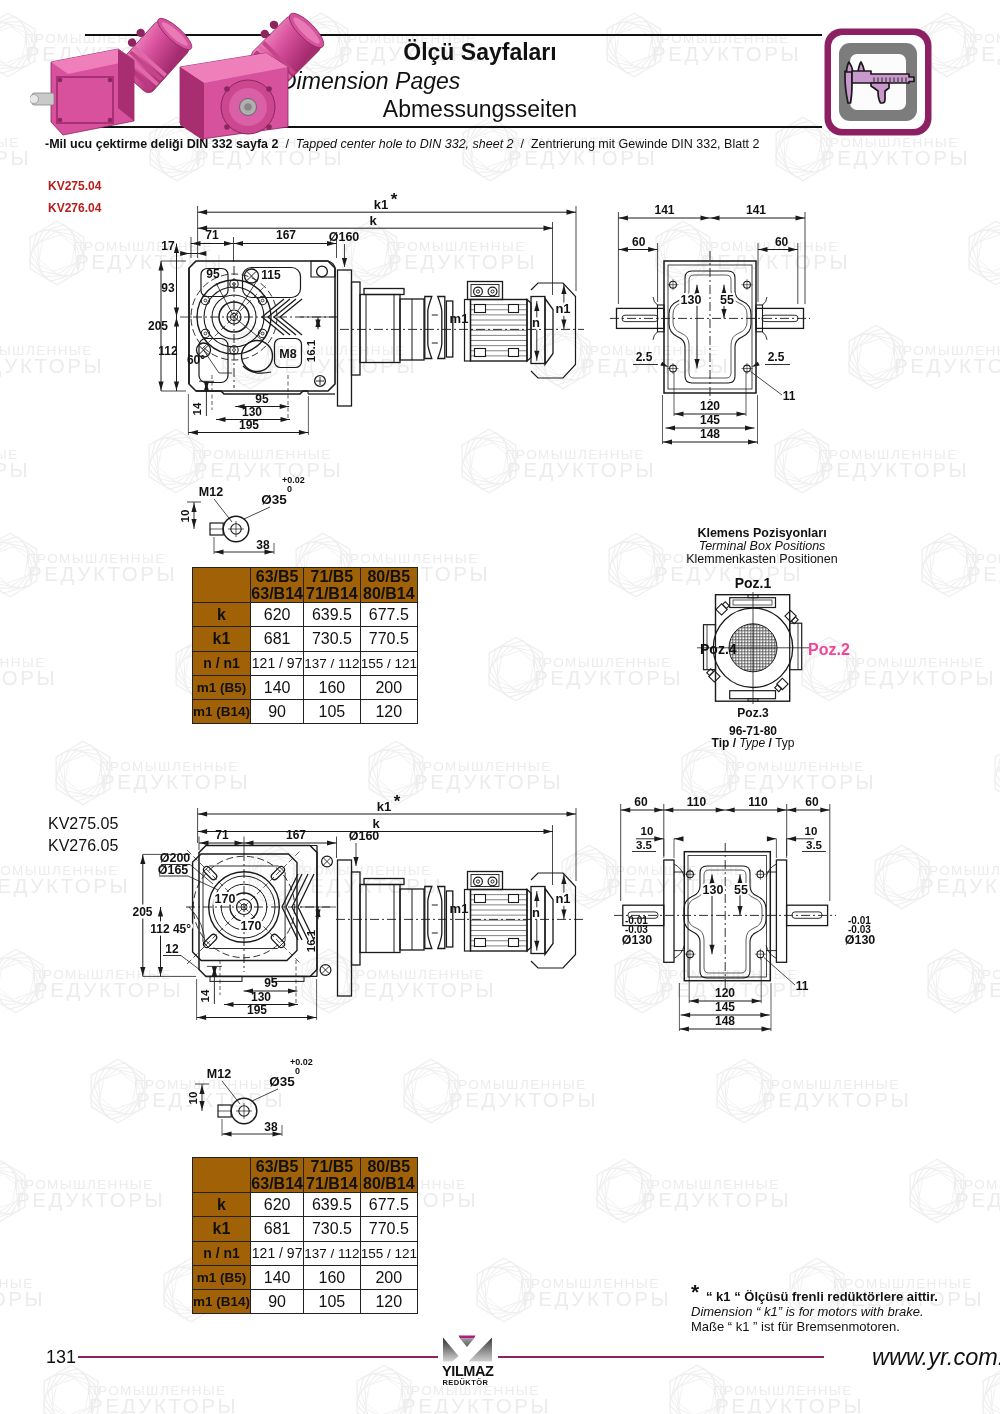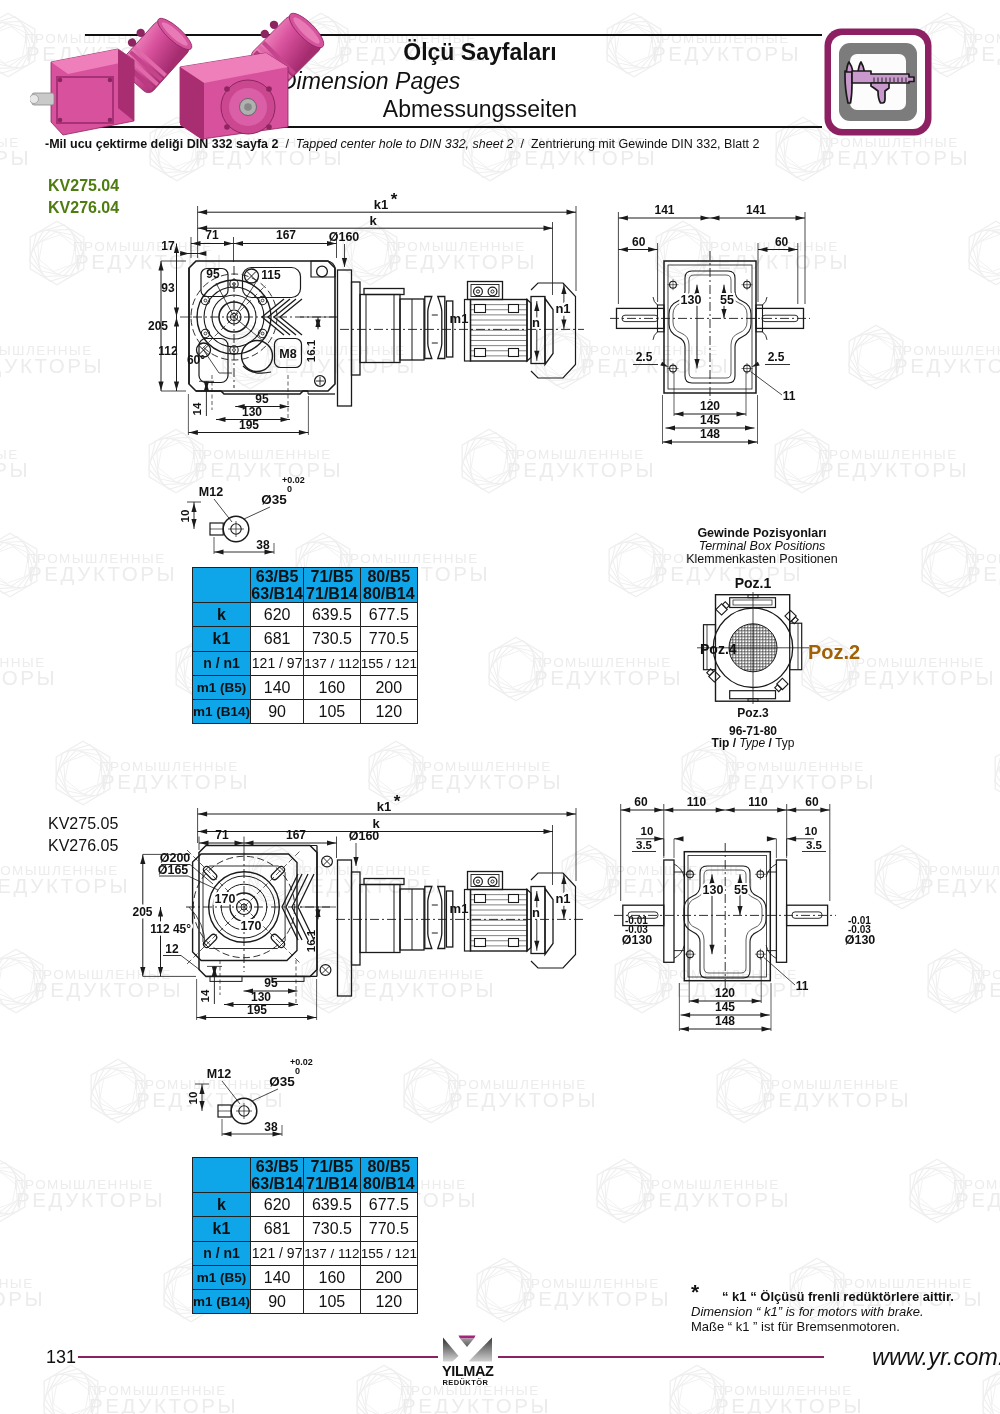--- a/index.html
+++ b/index.html
@@ -1,19 +1,19 @@
 <!DOCTYPE html>
 <html><head><meta charset="utf-8">
 <style>
 html,body{margin:0;padding:0;background:#fff;}
 #page{position:relative;width:1000px;height:1414px;background:#fff;overflow:hidden;font-family:"Liberation Sans",sans-serif;}
 .abs{position:absolute;}
 table.dims{border-collapse:collapse;font-family:"Liberation Sans",sans-serif;font-size:16px;color:#111;line-height:17px;}
 table.dims td{border:1.5px solid #222;text-align:center;vertical-align:middle;padding:0;white-space:nowrap;overflow:hidden;}
-table.dims td.hd{background:#0ea5e9;font-weight:bold;}
+table.dims td.hd{background:#a16207;font-weight:bold;}
 table.dims td.vl{background:#fff;font-weight:normal;}
 </style></head>
 <body>
 <div id="page">
 
 <svg class="abs" style="left:0;top:0" width="1000" height="1414" viewBox="0 0 1000 1414">
 <defs>
 <g id="wmhex" fill="none" stroke="#efefef" stroke-width="1.1" transform="scale(1.22)">
 <path d="M0,-26 L22,-13 L22,13 L0,26 L-22,13 L-22,-13 Z"></path>
 <path d="M0,-26 L22,-13 L22,13 L0,26 L-22,13 L-22,-13 Z" transform="rotate(14) scale(0.92)"></path>
@@ -181,21 +181,21 @@
 <line x1="75" y1="50.5" x2="75" y2="55"></line>
         <line x1="79" y1="50.5" x2="79" y2="55"></line>
 <line x1="83" y1="50.5" x2="83" y2="55"></line>
 </g>
 </svg>
 
 <div class="abs" style="left:45px;top:137px;font-size:12.5px;color:#111;white-space:nowrap;">
 <b>-Mil ucu çektirme deliği DIN 332 sayfa 2</b> &nbsp;/&nbsp; <i>Tapped center hole to DIN 332, sheet 2</i> &nbsp;/&nbsp; Zentrierung mit Gewinde DIN 332, Blatt 2
 </div>
 
-<div class="abs" style="left:48px;top:175px;font-size:16px;line-height:22px;font-weight:bold;color:#4d7c0f;">KV275.04<br>KV276.04</div>
+<div class="abs" style="left:48px;top:175px;font-size:12px;line-height:22px;font-weight:bold;color:#b91c1c;">KV275.04<br>KV276.04</div>
 
 <div class="abs" style="left:48px;top:813px;font-size:16px;line-height:22px;font-weight:normal;color:#111;">KV275.05<br>KV276.05</div>
 
 <svg id="draw" class="abs" style="left:0;top:0" width="1000" height="1414" viewBox="0 0 1000 1414" fill="none" stroke="none">
 <defs>
 <pattern id="grid" width="3" height="3" patternUnits="userSpaceOnUse">
 <path d="M0,0 H3 M0,0 V3" stroke="#2a2a2a" stroke-width="1" fill="none"></path>
 <path d="M1.5,0 V3 M0,1.5 H3" stroke="#888" stroke-width="0.45" fill="none"></path>
 </pattern>
 </defs>
@@ -1268,31 +1268,31 @@
         </tr>
 <tr style="height:24px;">
           <td class="hd" style="font-size:13.5px;">m1 (B14)</td>
           <td class="vl">90</td>
           <td class="vl">105</td>
           <td class="vl">120</td>
         </tr>
 </tbody>
     </table>
 
-<div class="abs" style="left:612px;top:527px;width:300px;text-align:center;font-size:12.5px;color:#111;line-height:13.2px;"><b>Gewinde Pozisyonları</b><br><i>Terminal Box Positions</i><br>Klemmenkasten Positionen</div>
+<div class="abs" style="left:612px;top:527px;width:300px;text-align:center;font-size:12.5px;color:#111;line-height:13.2px;"><b>Klemens Pozisyonları</b><br><i>Terminal Box Positions</i><br>Klemmenkasten Positionen</div>
 
 <div class="abs" style="left:690px;top:575px;width:126px;text-align:center;font-size:14px;font-weight:bold;color:#111;">Poz.1</div>
-<div class="abs" style="left:808px;top:641px;font-size:20px;font-weight:bold;color:#a16207;">Poz.2</div>
+<div class="abs" style="left:808px;top:641px;font-size:16px;font-weight:bold;color:#ec4899;">Poz.2</div>
 <div class="abs" style="left:664px;top:641px;font-size:14px;font-weight:bold;color:#111;padding-left:36px;">Poz.4</div>
 <div class="abs" style="left:690px;top:706px;width:126px;text-align:center;font-size:12px;font-weight:bold;color:#111;">Poz.3</div>
 
 <div class="abs" style="left:690px;top:726px;width:126px;text-align:center;font-size:12px;color:#111;line-height:11.8px;"><b>96-71-80</b><br><b>Tip / </b><i>Type</i><b> / </b>Typ</div>
 
 <div class="abs" style="left:691px;top:1280px;font-size:21px;font-weight:bold;color:#111;">*</div>
-<div class="abs" style="left:706px;top:1289px;font-size:13px;font-weight:bold;color:#111;white-space:nowrap;margin-left:16px;">“ k1 “ Ölçüsü frenli redüktörlere aittir.</div>
+<div class="abs" style="left:706px;top:1289px;font-size:13px;font-weight:bold;color:#111;white-space:nowrap;">“ k1 “ Ölçüsü frenli redüktörlere aittir.</div>
 <div class="abs" style="left:691px;top:1304px;font-size:13px;font-style:italic;color:#111;white-space:nowrap;">Dimension “ k1” is for motors with brake.</div>
 <div class="abs" style="left:691px;top:1319px;font-size:13px;color:#111;white-space:nowrap;">Maße “ k1 ” ist für Bremsenmotoren.</div>
 
 <div class="abs" style="left:46px;top:1347px;font-size:18px;color:#111;">131</div>
 
 <div class="abs" style="left:78px;top:1356px;width:360px;height:2px;background:#8a2162;"></div>
 
 <div class="abs" style="left:498px;top:1356px;width:326px;height:2px;background:#8a2162;"></div>
 
 <div class="abs" style="left:828px;top:1344px;font-size:23.5px;font-style:italic;color:#111;margin-left:44px;">www.yr.com.tr</div>

